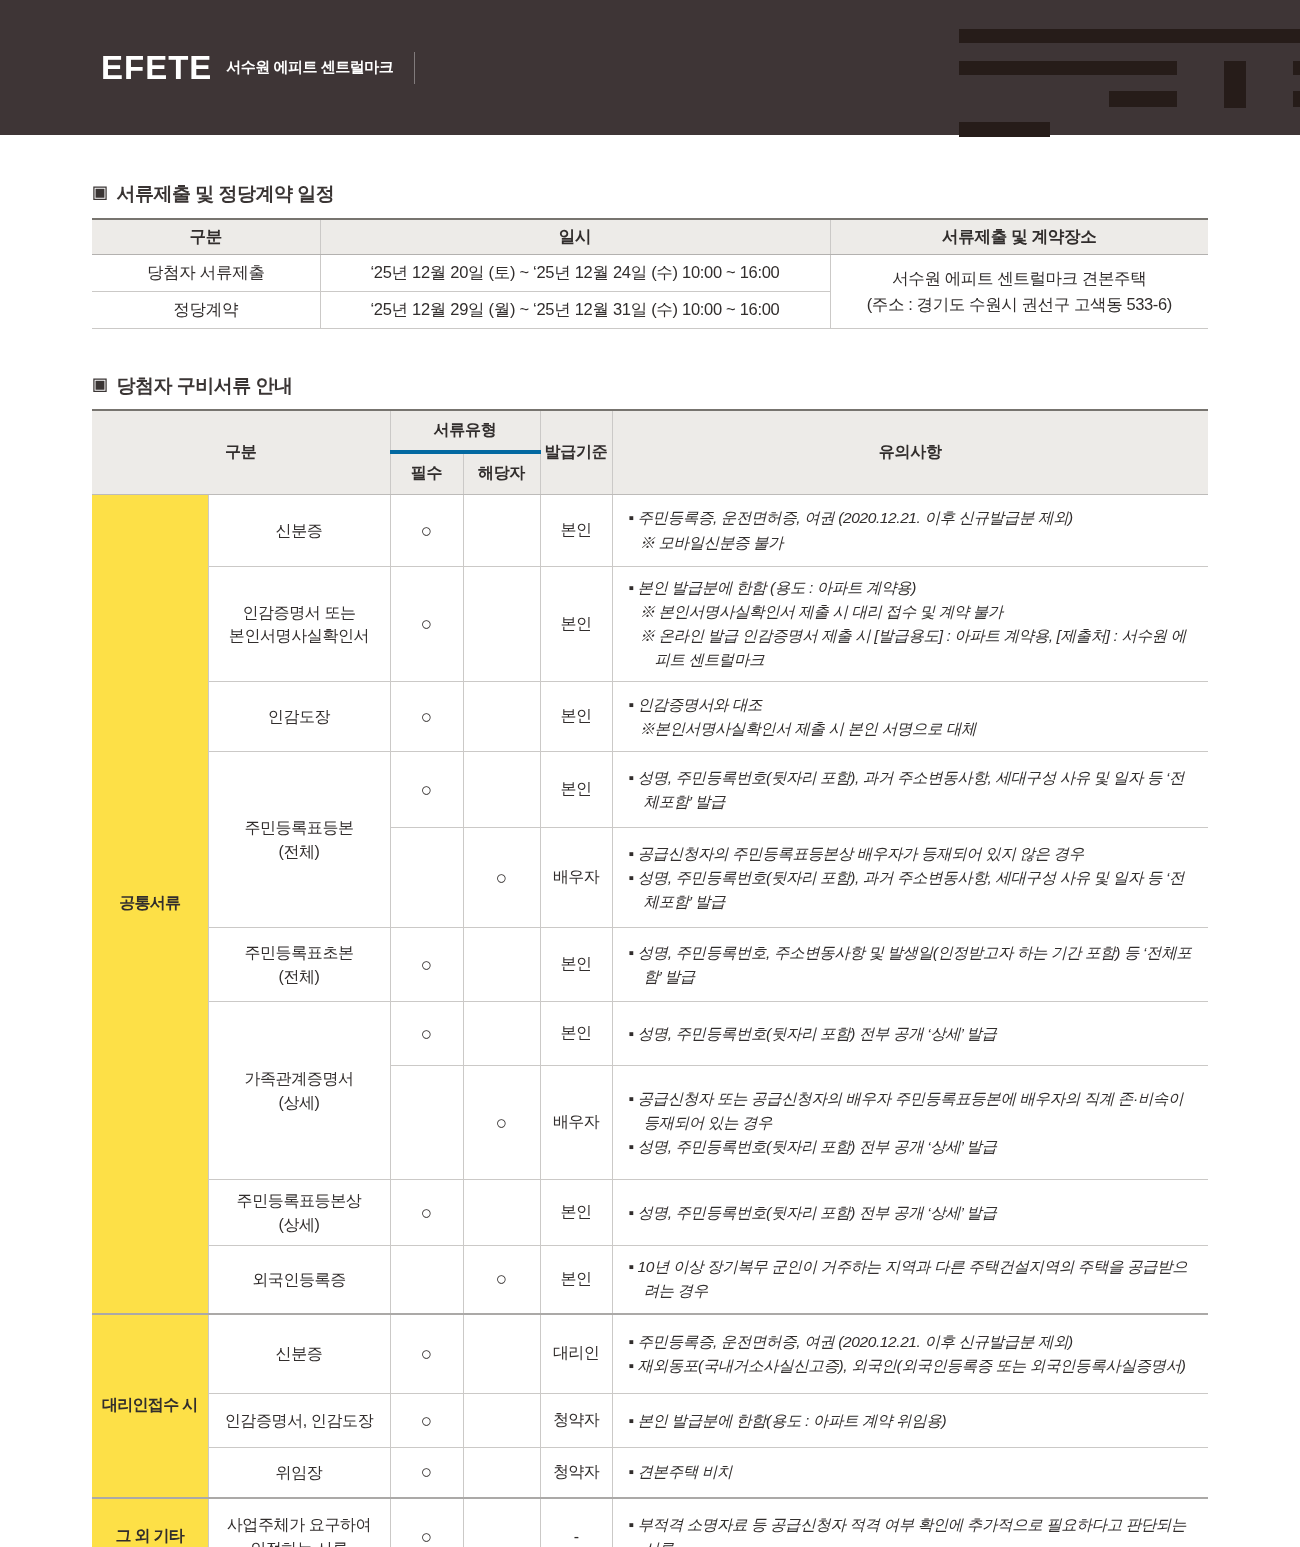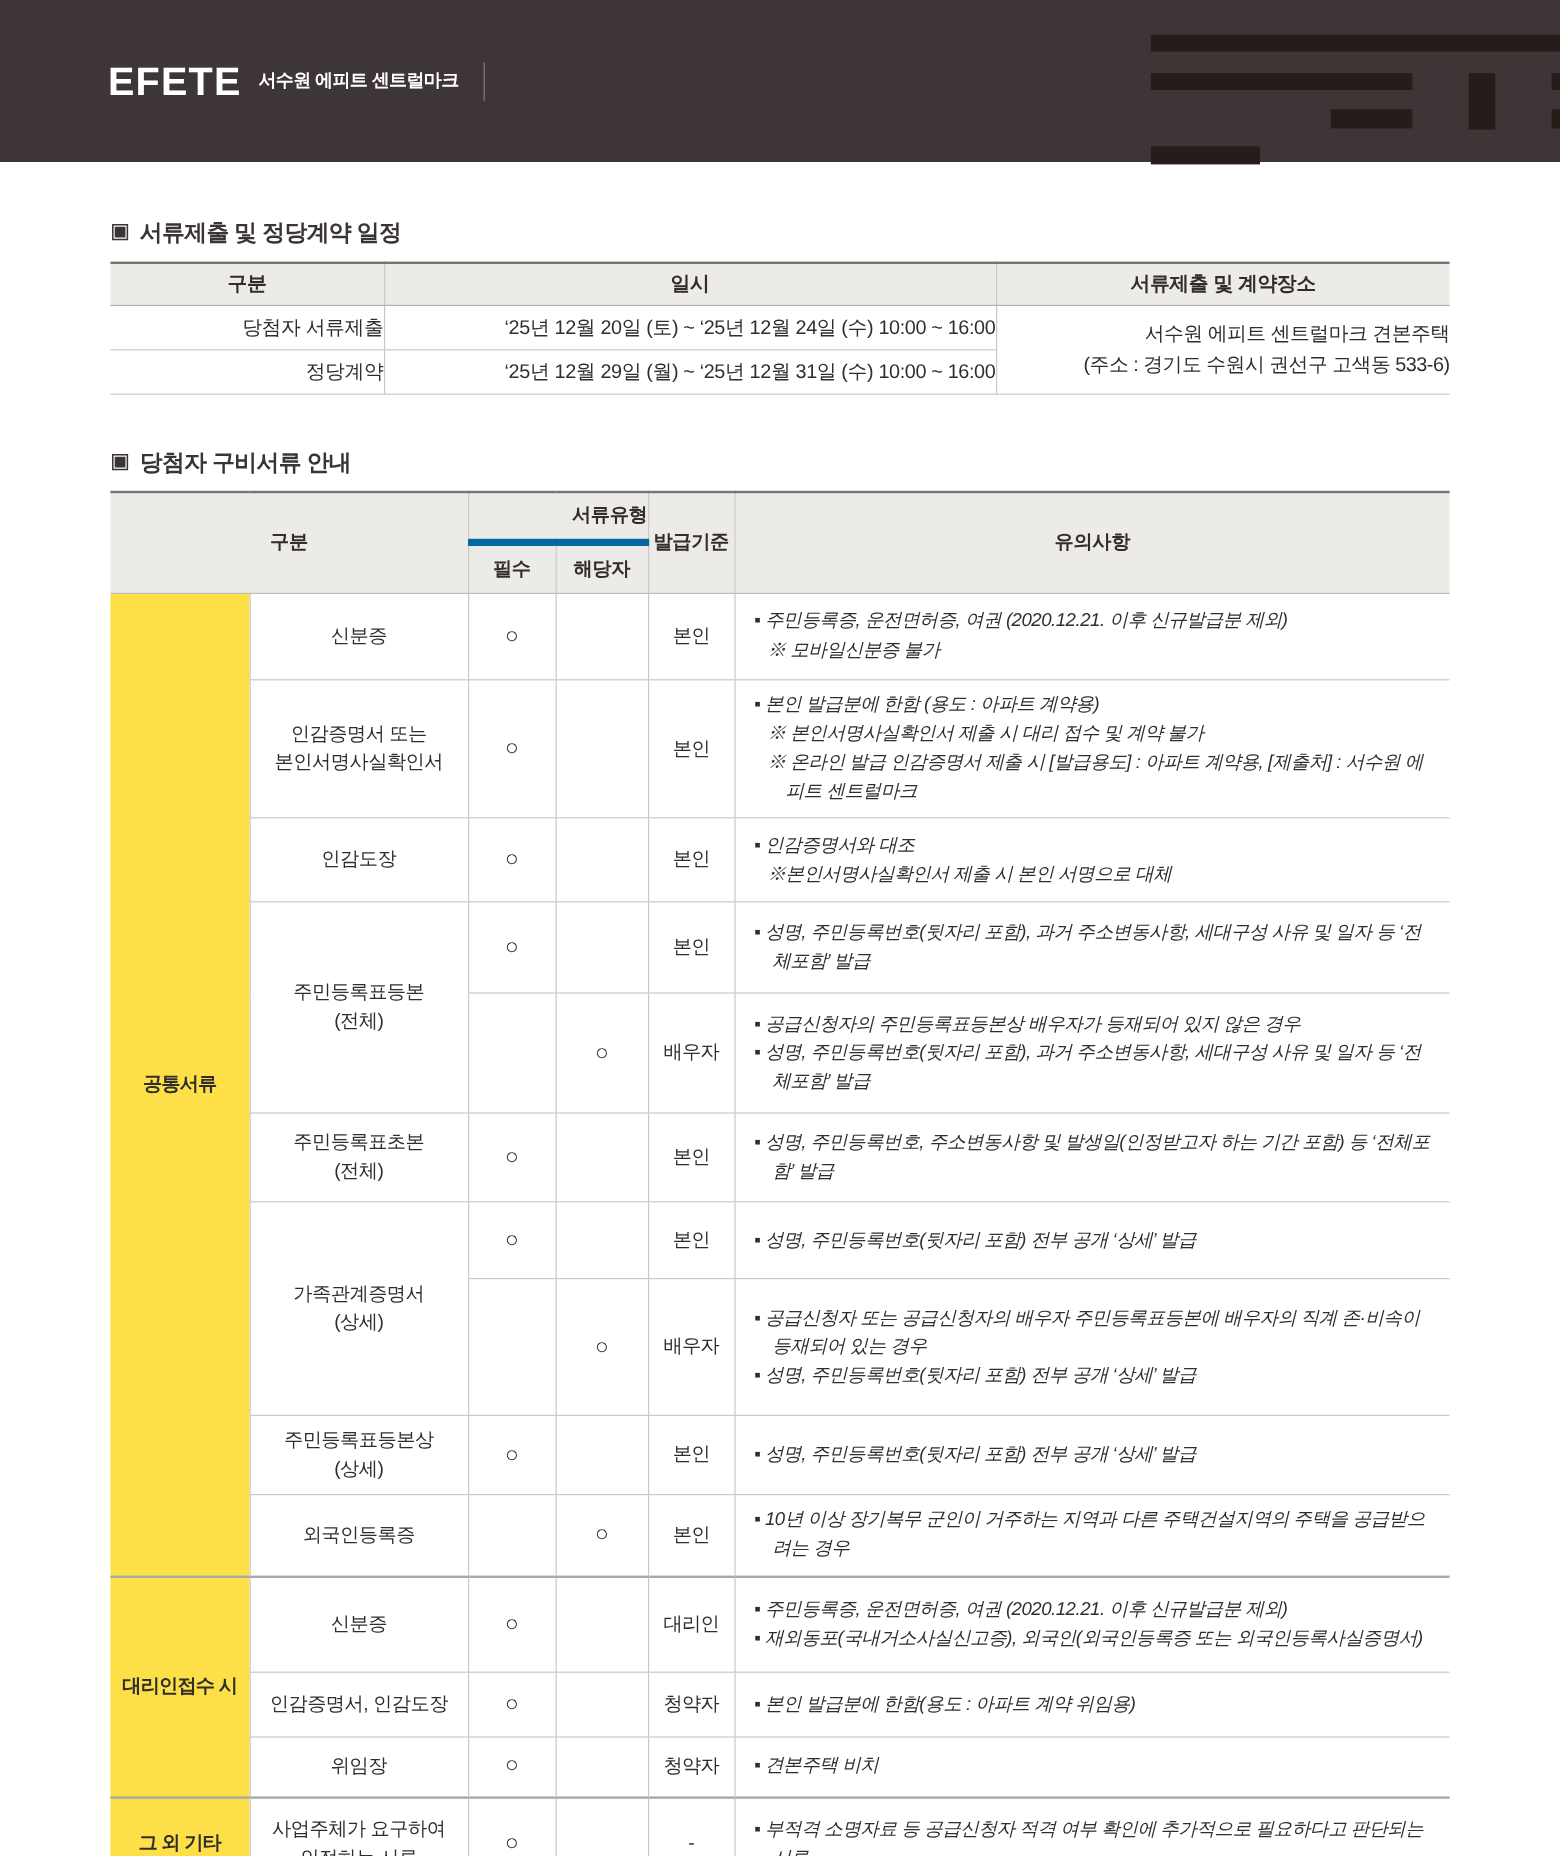--- a/index.html
+++ b/index.html
@@ -5,21 +5,21 @@
   * { margin:0; padding:0; box-sizing:border-box; }
   html,body { background:#fff; }
   .page {
     position:relative; width:1300px; height:1547px; overflow:hidden;
     background:#ffffff; font-family:"Liberation Sans", sans-serif; color:#312D2C;
   }
 
   
   .topbar { position:relative; height:135px; background:#3E3536; }
   .lockup { position:absolute; left:90px; top:0; height:135px; display:flex; align-items:center; z-index:2; }
-  .brand { color:#fff; font-size:33px; font-weight:800; letter-spacing:1px; }
+  .brand { color:#fff; font-size:33px; font-weight:800; letter-spacing:1px;margin-left:11px; }
   .brand-sub { color:#fff; font-size:15px; font-weight:700; margin-left:14px; letter-spacing:-0.5px; }
   .hdr-divider { width:1px; height:32px; background:rgba(255,255,255,0.35); margin:0 21px; }
   .hdr-title { color:#fff; font-size:32px; font-weight:800; letter-spacing:-0.5px; }
   .decor { position:absolute; background:#261C19; z-index:1; }
   .d1 { left:959px; top:29px;  width:341px; height:14px; }
   .d2 { left:959px; top:61px;  width:218px; height:14px; }
   .d3 { left:1224px; top:61px; width:22px;  height:47px; }
   .d4 { left:1293px; top:61px; width:7px;   height:14px; }
   .d5 { left:1109px; top:91px; width:68px;  height:16px; }
   .d6 { left:1293px; top:91px; width:7px;   height:16px; }
@@ -33,27 +33,27 @@
   .sec2 { margin-top:44px; }
 
   
   table { border-collapse:collapse; table-layout:fixed; width:1116px;
           border-left:hidden; border-right:hidden; }
   th, td { border:1px solid #CBC9C7; vertical-align:middle; text-align:center; }
 
   
   table.schedule { margin-top:11px; border-top:2px solid #77746F; border-bottom:1px solid #B3B1AF; font-size:16.5px; }
   .schedule th { background:#EDEBE8; height:35px; font-weight:700; border-bottom:1px solid #B3B1AF; letter-spacing:-0.3px; }
-  .schedule td { height:37px; letter-spacing:-0.3px;text-align:right; }
+  .schedule td { height:37px; letter-spacing:-0.3px; }
   .schedule .loc { line-height:1.6; letter-spacing:-0.4px; }
 
   
   table.docs { margin-top:10px; border-top:2px solid #77746F; border-bottom:2px solid #A6A4A2; font-size:16px; }
   .docs thead th { background:#EDEBE8; font-weight:700; letter-spacing:-0.3px; border-bottom:1px solid #BDBBB9; }
-  .docs thead .th-doctype { border-bottom:6px solid #0369a1;text-align:right; }
+  .docs thead .th-doctype { border-bottom:4px solid #0369a1; }
   .docs td.group { background:#fde047; font-weight:700; letter-spacing:-0.7px; }
   .docs td.doc { white-space:pre-line; line-height:1.45; letter-spacing:-0.4px; }
   .docs td.mark { font-size:19px; }
   .docs td.basis { letter-spacing:-0.6px; }
   .docs td.notes { text-align:left; padding:9px 10px 9px 16px; line-height:1.55; font-size:15.5px; letter-spacing:-0.4px;font-style:italic; }
   .nl { padding-left:15px; text-indent:-15px; }
   .nl.s { padding-left:26px; }
   .docs tr.gsep > td { border-top:2px solid #ABA9A7; }
 </style>
 </head>

